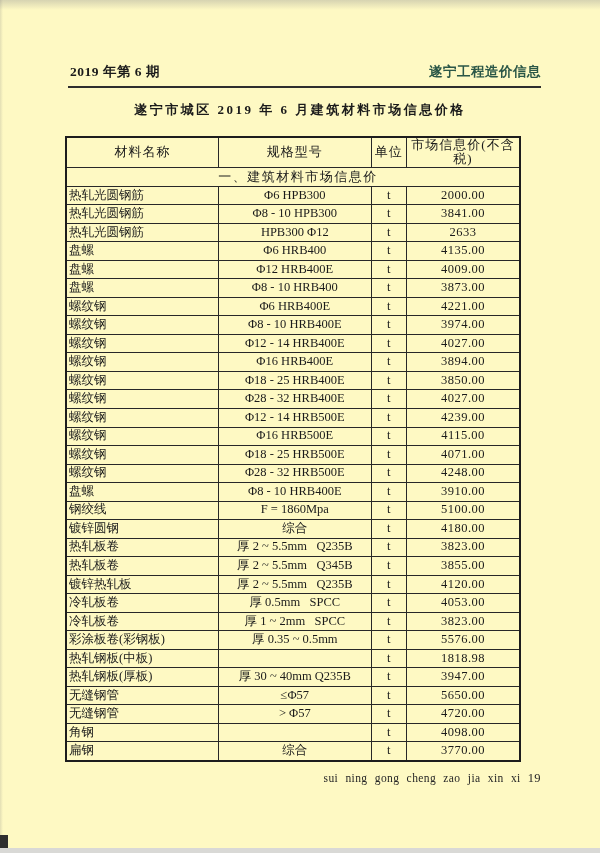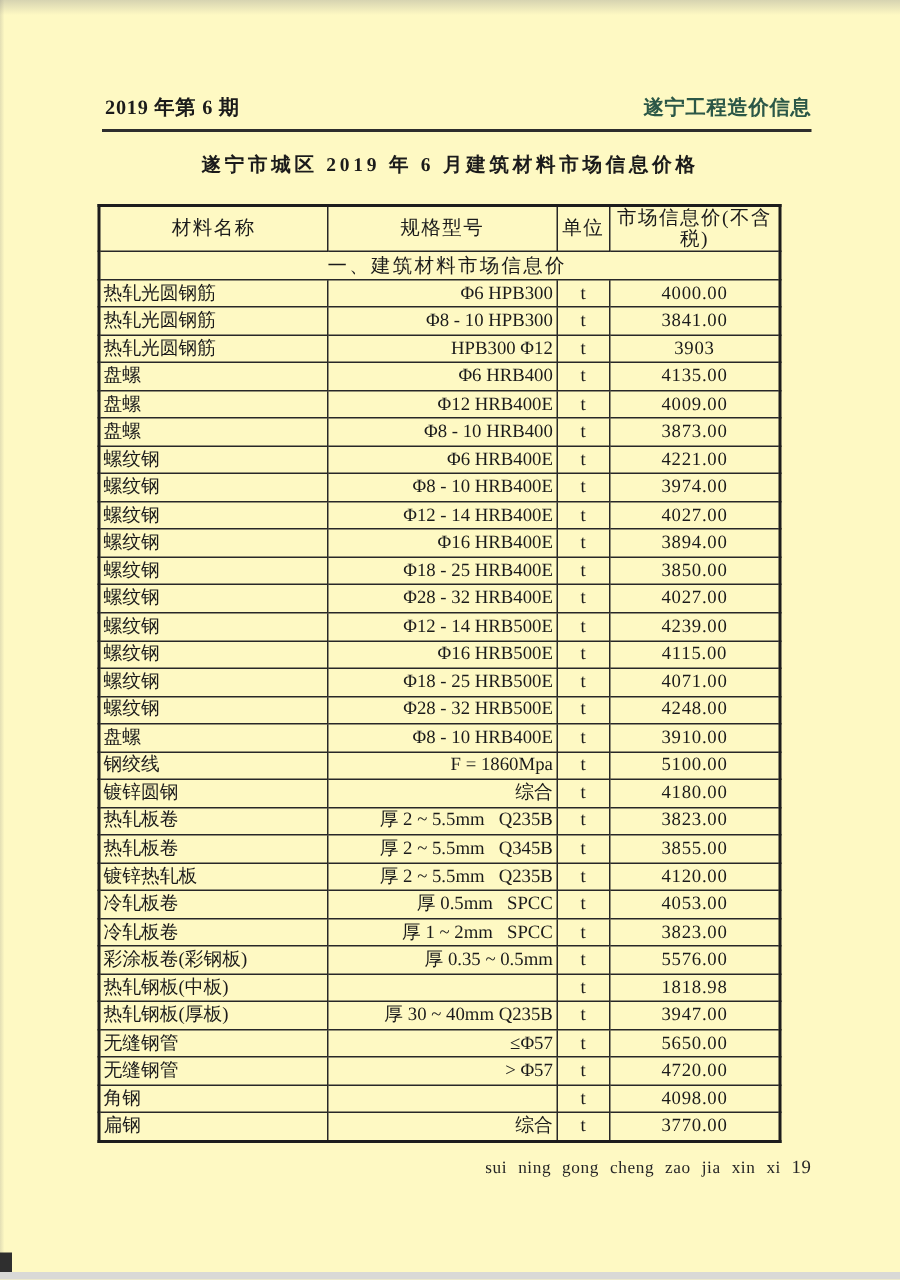--- a/index.html
+++ b/index.html
@@ -25,21 +25,21 @@
     font-size:13px; font-weight:bold; letter-spacing:2.5px; white-space:nowrap; }
 
   table.tbl { position:absolute; top:136px; left:65px; width:456px; height:626px;
     border-collapse:collapse; table-layout:fixed; font-size:12.5px;
     border:2.2px solid #1d1d1d; }
   .tbl th, .tbl td { border:1.4px solid #282828; padding:0 2px;
     font-weight:normal; overflow:hidden; line-height:1.1; }
   .tbl thead th { text-align:center; font-size:13px; height:20px; letter-spacing:1px; }
   .section-row td { text-align:center; letter-spacing:1.5px; font-size:13px;padding-left:12px; }
   .c-name { text-align:left; padding-left:12px; }
-  .c-spec { text-align:right; padding-left:12px; white-space:pre; }
+  .c-spec { text-align:center; padding-left:12px; white-space:pre; }
   .c-unit { text-align:center; }
   .c-price { text-align:center; letter-spacing:.5px; }
 
   .footer { position:absolute; top:771px; right:59px;
     font-size:11.5px; color:#262626; word-spacing:4px; letter-spacing:.4px; }
   .page-num { margin-left:7px; font-size:12.5px; }
 </style>
 </head>
 <body>
 
@@ -74,33 +74,33 @@
     <tbody>
       <tr class="section-row">
         <td colspan="4" id="section-cell">一、建筑材料市场信息价</td>
       </tr>
     </tbody>
     <tbody id="tbody">
         <tr>
           <td class="c-name">热轧光圆钢筋</td>
           <td class="c-spec">Φ6 HPB300</td>
           <td class="c-unit">t</td>
-          <td class="c-price">4000.00</td>
+          <td class="c-price">2000.00</td>
         </tr>
         <tr>
           <td class="c-name">热轧光圆钢筋</td>
           <td class="c-spec">Φ8 - 10 HPB300</td>
           <td class="c-unit">t</td>
           <td class="c-price">3841.00</td>
         </tr>
         <tr>
           <td class="c-name">热轧光圆钢筋</td>
           <td class="c-spec">HPB300 Φ12</td>
           <td class="c-unit">t</td>
-          <td class="c-price">3903</td>
+          <td class="c-price">2633</td>
         </tr>
         <tr>
           <td class="c-name">盘螺</td>
           <td class="c-spec">Φ6 HRB400</td>
           <td class="c-unit">t</td>
           <td class="c-price">4135.00</td>
         </tr>
         <tr>
           <td class="c-name">盘螺</td>
           <td class="c-spec">Φ12 HRB400E</td>

